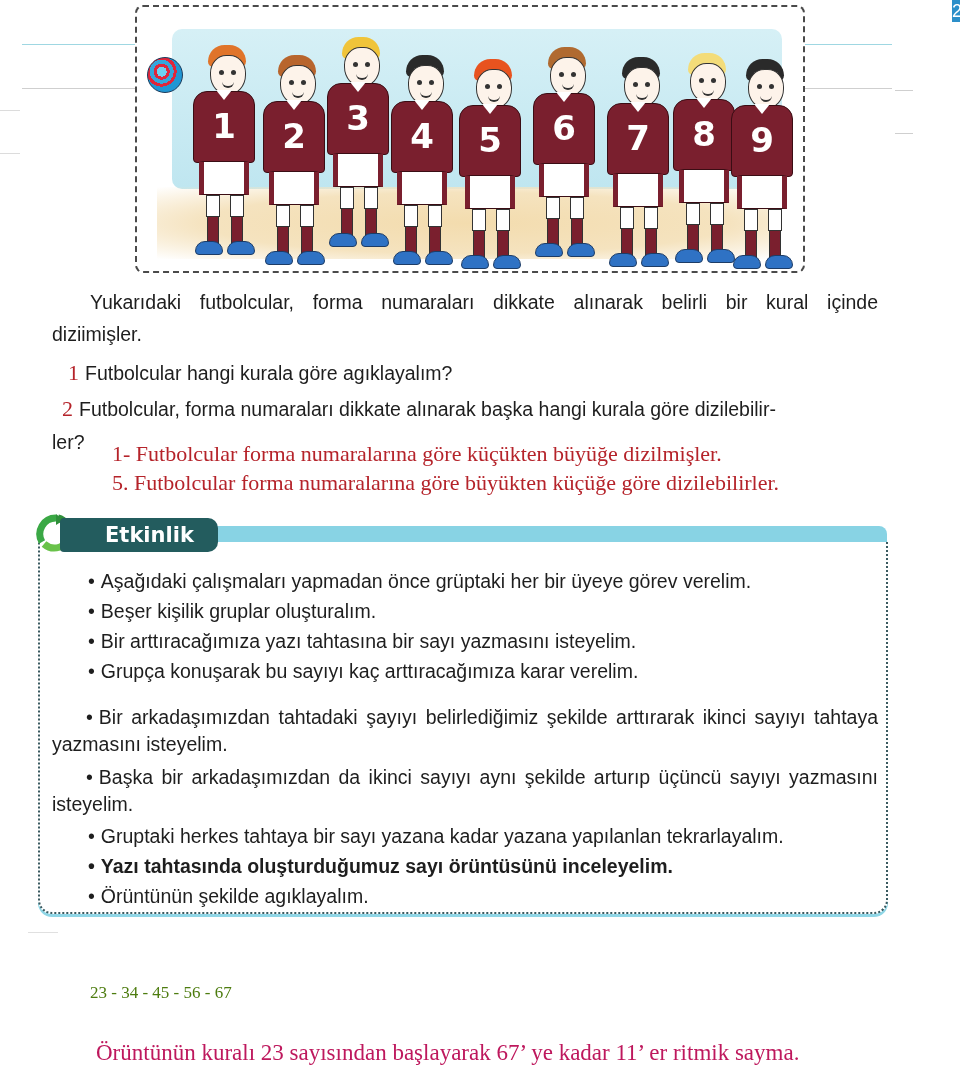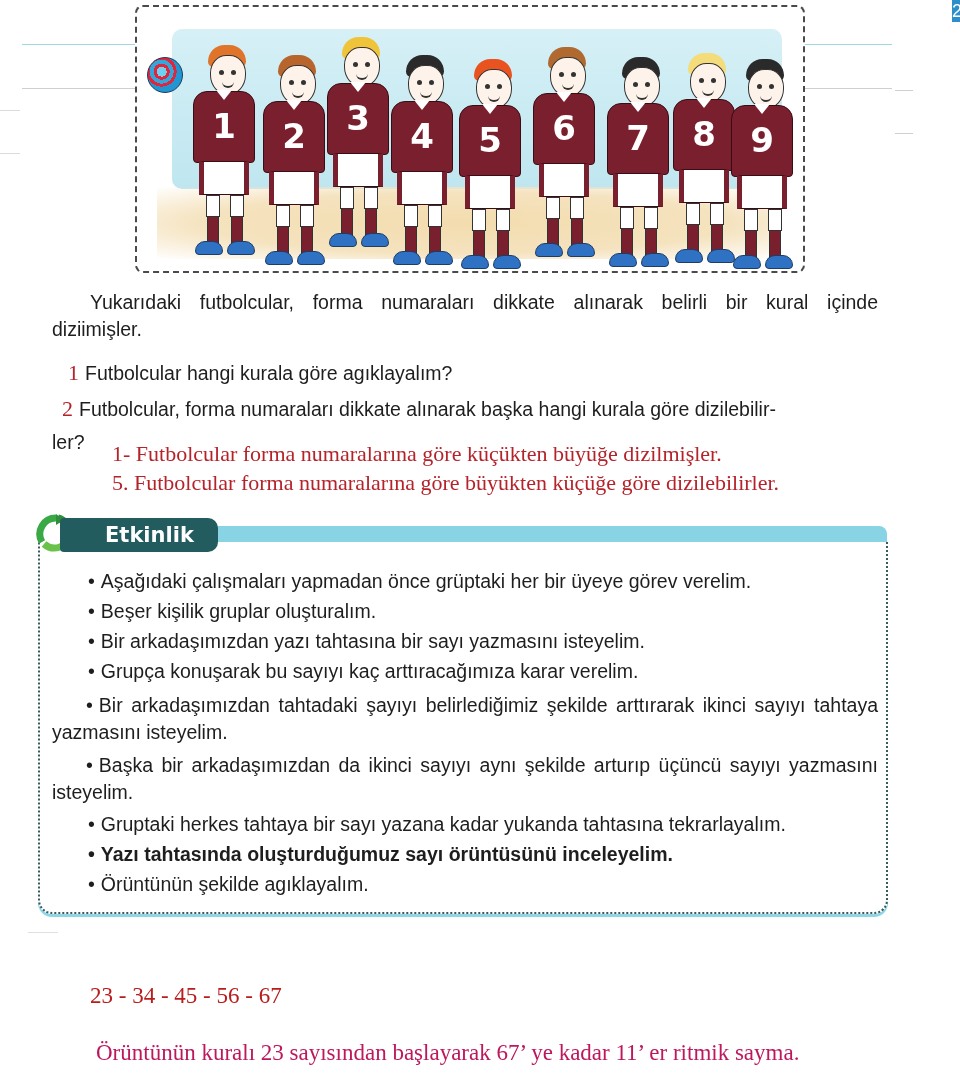--- a/index.html
+++ b/index.html
@@ -106,21 +106,21 @@
   .act-list {
     position: absolute; left: 52px; top: 566px; width: 826px;
     font-size: 19.5px; line-height: 30px; color: #1e1e1e;
   }
   .act-item { text-align: justify; }
   .act-item.indent { text-indent: 34px; }
   .act-item .bullet { margin-right: 6px; }
 
   .sequence {
     position: absolute; left: 90px; top: 983px; font-family: "Liberation Serif", serif;
-    font-size: 23px; color: #b91c1c; text-align: right;
+    font-size: 17px; color: #4d7c0f; text-align: right;
   }
   .rule {
     position: absolute; left: 96px; top: 1040px; font-family: "Liberation Serif", serif;
     font-size: 23px; color: #be185d;
   }
 </style>
 </head>
 <body>
 
 <div class="bg-line" style="left:22px;top:44px;width:870px;background:#9fd7e2;"></div>
@@ -306,21 +306,21 @@
         <div class="knee" style="left:41px"></div>
         <div class="shoe" style="left:6px"></div>
         <div class="shoe" style="left:38px"></div>
       </div>
     </div>
   <div class="ball"></div>
 </div>
 
 <div class="para" style="left:52px;top:289px;width:826px;">
   <div style="text-indent:38px;text-align:justify;text-align-last:justify;">Yukarıdaki futbolcular, forma numaraları dikkate alınarak belirli bir kural içinde</div>
-  <div style="">diziimişler.</div>
+  <div style="margin-top:5px;">diziimişler.</div>
 </div>
 
 <div class="para" style="left:68px;top:359px;width:820px;">
   <span class="q-num">1</span><span>Futbolcular hangi kurala göre agıklayalım?</span>
 </div>
 <div class="para" style="left:62px;top:395px;width:820px;">
   <span class="q-num">2</span><span>Futbolcular, forma numaraları dikkate alınarak başka hangi kurala göre dizilebilir-</span>
 </div>
 <div class="para" style="left:52px;top:429px;">ler?</div>
 
@@ -333,25 +333,25 @@
   <path d="M20 4 A16 16 0 0 0 6 28" fill="none" stroke="#3aa845" stroke-width="7"></path>
   <path d="M8 30 A16 16 0 0 0 34 22" fill="none" stroke="#69c24a" stroke-width="7"></path>
   <path d="M34 20 A16 16 0 0 0 22 4" fill="none" stroke="#2f8f3a" stroke-width="7"></path>
   <polygon points="20,0 28,6 20,11" fill="#2f8f3a"></polygon>
 </svg>
 <div class="act-tab">Etkinlik</div>
 
 <div class="act-list">
   <div class="act-item" style="padding-left:36px;"><span class="bullet">•</span><span>Aşağıdaki çalışmaları yapmadan önce grüptaki her bir üyeye görev verelim.</span></div>
   <div class="act-item" style="padding-left:36px;"><span class="bullet">•</span><span>Beşer kişilik gruplar oluşturalım.</span></div>
-  <div class="act-item" style="padding-left:36px;"><span class="bullet">•</span><span>Bir arkadaşımızdan yazı tahtasına bir sayı yazmasını isteyelim.</span></div>
+  <div class="act-item" style="padding-left:36px;"><span class="bullet">•</span><span>Bir arttıracağımıza yazı tahtasına bir sayı yazmasını isteyelim.</span></div>
   <div class="act-item" style="padding-left:36px;"><span class="bullet">•</span><span>Grupça konuşarak bu sayıyı kaç arttıracağımıza karar verelim.</span></div>
-  <div class="act-item indent" style="line-height:27px;margin-top:6px;"><span class="bullet">•</span><span>Bir arkadaşımızdan tahtadaki şayıyı belirlediğimiz şekilde arttırarak ikinci sayıyı tahtaya yazmasını isteyelim.</span></div>
+  <div class="act-item indent" style="line-height:27px;margin-top:18px;"><span class="bullet">•</span><span>Bir arkadaşımızdan tahtadaki şayıyı belirlediğimiz şekilde arttırarak ikinci sayıyı tahtaya yazmasını isteyelim.</span></div>
   <div class="act-item indent" style="line-height:27px;margin-top:6px;"><span class="bullet">•</span><span>Başka bir arkadaşımızdan da ikinci sayıyı aynı şekilde arturıp üçüncü sayıyı yazmasını isteyelim.</span></div>
-  <div class="act-item" style="padding-left:36px;margin-top:3px;"><span class="bullet">•</span><span>Gruptaki herkes tahtaya bir sayı yazana kadar yukanda tahtasına tekrarlayalım.</span></div>
+  <div class="act-item" style="padding-left:36px;margin-top:3px;"><span class="bullet">•</span><span>Gruptaki herkes tahtaya bir sayı yazana kadar yazana yapılanlan tekrarlayalım.</span></div>
   <div class="act-item" style="padding-left:36px;font-weight:bold;"><span class="bullet">•</span><span>Yazı tahtasında oluşturduğumuz sayı örüntüsünü inceleyelim.</span></div>
   <div class="act-item" style="padding-left:36px;"><span class="bullet">•</span><span>Örüntünün şekilde agıklayalım.</span></div>
 </div>
 
 <div class="bg-line" style="left:28px;top:932px;width:30px;background:#e0e0e0;"></div>
 
 <div class="sequence">23 - 34 - 45 - 56 - 67</div>
 <div class="rule">Örüntünün kuralı 23 sayısından başlayarak 67’ ye kadar 11’ er ritmik sayma.</div>
 
 </body></html>

